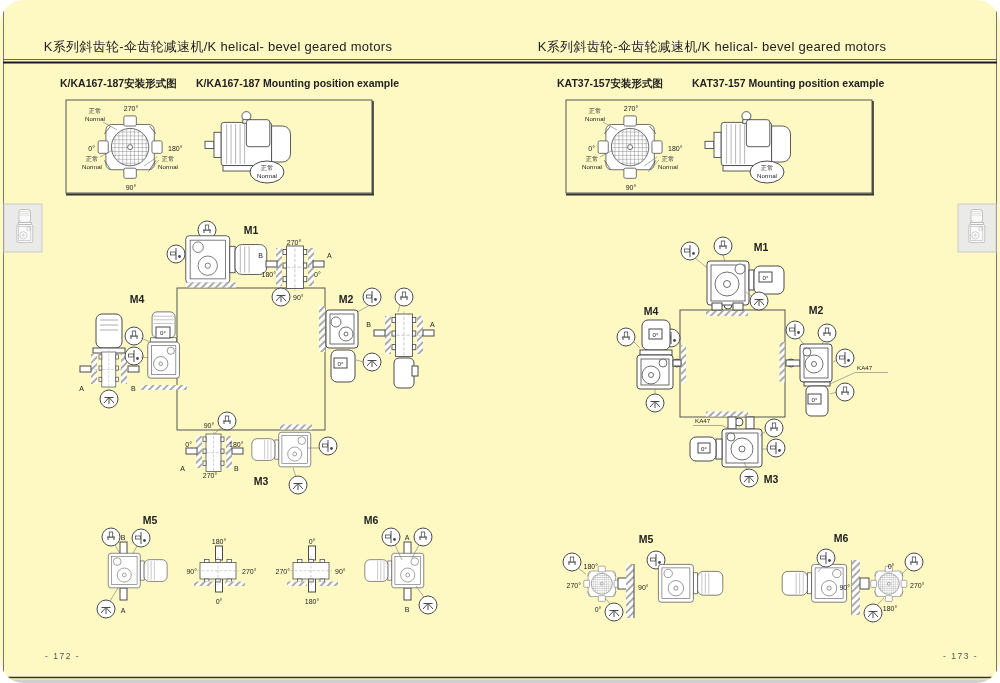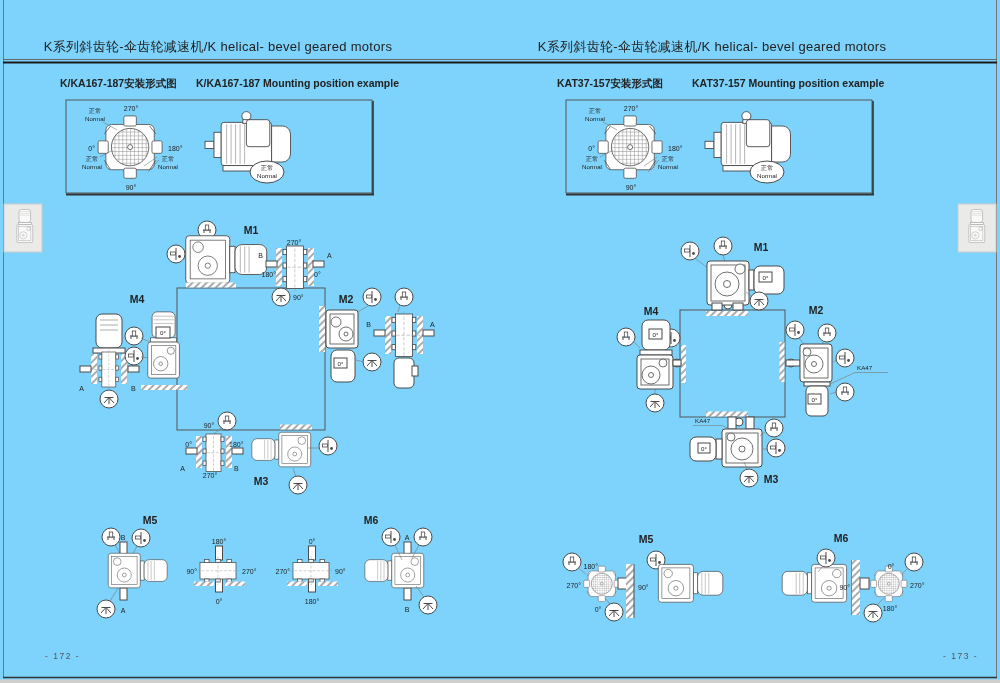--- a/index.html
+++ b/index.html
@@ -1,17 +1,17 @@
 <!DOCTYPE html>
 <html><head>
 <meta charset="utf-8">
 <style>
   html,body{margin:0;padding:0;background:#ffffff;}
-  .page{position:relative;width:1000px;height:683px;background:#7dd3fc;overflow:hidden;
-        font-family:"Liberation Sans",sans-serif;}
+  .page{position:relative;width:1000px;height:683px;background:#fef9c3;overflow:hidden;
+        font-family:"Liberation Sans",sans-serif;border-radius:24px;}
   svg{position:absolute;left:0;top:0;}
   text{font-family:"Liberation Sans",sans-serif;fill:#222;}
   .ti{font-size:13px;letter-spacing:.3px;}
   .sub{font-size:10.5px;font-weight:bold;}
   .m{font-size:10.5px;font-weight:bold;}
   .a{font-size:7px;}
   .s{font-size:6.2px;}
   .pg{font-size:8.5px;fill:#555;letter-spacing:1.5px;}
   .ln{stroke:#4a4a4a;fill:none;stroke-width:1;}
   .fw{fill:#ffffff;stroke:#4a4a4a;stroke-width:1;}

